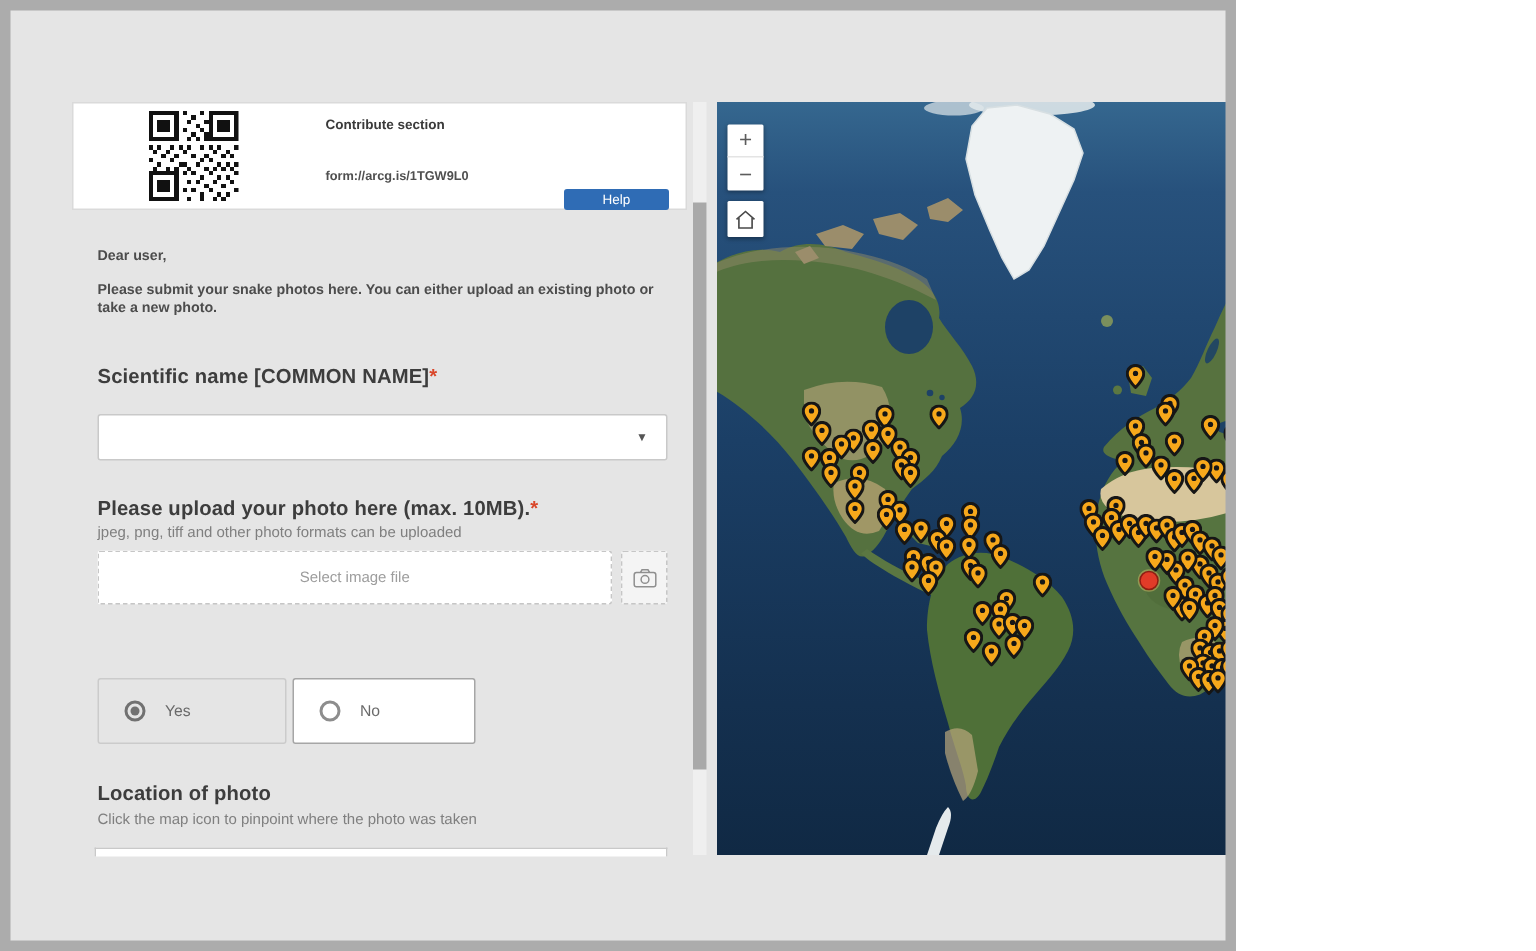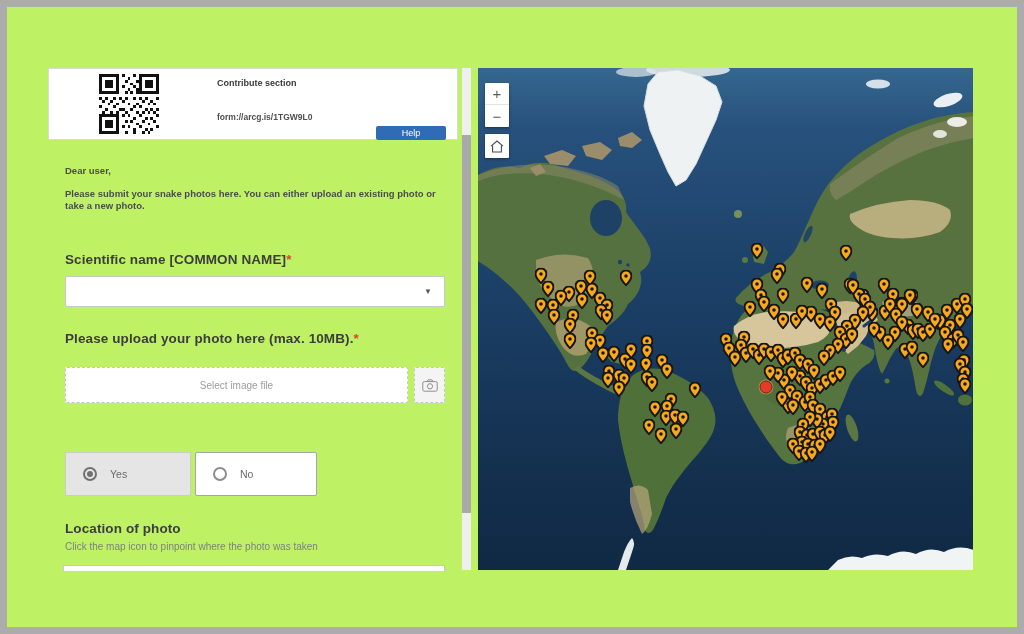--- a/index.html
+++ b/index.html
@@ -1,33 +1,33 @@
 <!DOCTYPE html>
 <html style="--pin-color: #f7a81b; --accent: #2f6cb5;"><head>
 <meta charset="utf-8">
 <style>
   html,body{margin:0;padding:0;background:#ffffff;}
-  .screen{position:relative;width:1024px;height:634px;overflow:hidden;background:#bef264;
+  .screen{position:relative;width:824px;height:634px;overflow:hidden;background:#e5e5e5;
           font-family:"Liberation Sans",sans-serif;}
   .frame{position:absolute;inset:0;border:7px solid #acacac;pointer-events:none;z-index:50;}
 
   
   .abs{position:absolute;}
   .contribute-card{left:48px;top:68px;width:410px;height:72px;background:#fff;border:1px solid #dadada;box-sizing:border-box;}
   .qr{position:absolute;left:50px;top:5px;width:60px;height:60px;}
   .card-title{position:absolute;left:168px;top:9px;font-size:9px;font-weight:bold;color:#3a3a3a;}
   .card-desc{position:absolute;left:168px;top:21px;width:238px;font-size:8.5px;line-height:10.5px;color:#6b6b6b;}
   .card-link{position:absolute;left:168px;top:43px;font-size:8.5px;color:#4f4f4f;font-weight:600;}
   .help-btn{position:absolute;left:327px;top:57px;width:70px;height:14px;background:var(--accent,#2f6cb5);
             color:#fff;font-size:9px;text-align:center;line-height:14px;border-radius:2px;cursor:pointer;}
   .greeting{left:65px;top:165px;font-size:9.5px;font-weight:600;color:#4c4c4c;}
   .intro{left:65px;top:188px;width:392px;font-size:9.5px;line-height:12px;font-weight:600;color:#4c4c4c;}
   .q-label{font-size:13.5px;font-weight:bold;color:#3d3d3d;letter-spacing:.1px;}
   .req{color:#d9472b;}
-  .q1-label{left:65px;top:252px;}
+  .q1-label{left:65px;top:243px;}
   .select-box{left:65px;top:276px;width:380px;height:31px;background:#fff;border:1px solid #c9c9c9;border-radius:2px;box-sizing:border-box;cursor:pointer;}
   .select-caret{position:absolute;right:12px;top:10px;font-size:8px;color:#555;}
   .q2-label{left:65px;top:331px;}
   .q2-hint{left:65px;top:350px;font-size:10px;color:#7f7f7f;}
   .upload-box{left:65px;top:367px;width:343px;height:36px;border:1px dashed #c6c6c6;border-radius:2px;box-sizing:border-box;
               display:flex;align-items:center;justify-content:center;background:#fff;cursor:pointer;}
   .upload-box span{font-size:10px;color:#9d9d9d;}
   .camera-btn{left:414px;top:367px;width:31px;height:36px;border:1px dashed #c6c6c6;border-radius:2px;background:#f4f4f4;
               box-sizing:border-box;display:flex;align-items:center;justify-content:center;cursor:pointer;}
   .q3-label{left:65px;top:424px;}
@@ -94,20 +94,21 @@
 
   <div class="abs greeting">Dear user,</div>
   <div class="abs intro">Please submit your snake photos here. You can either upload an existing photo or take a new photo.</div>
 
   <div class="abs q-label q1-label"><span>Scientific name [COMMON NAME]</span><span class="req">*</span></div>
   <div class="abs select-box">
     <span class="select-caret">▼</span>
   </div>
 
   <div class="abs q-label q2-label"><span>Please upload your photo here (max. 10MB).</span><span class="req">*</span></div>
+  <div class="abs q2-hint">jpeg, png, tiff and other photo formats can be uploaded</div>
   <div class="abs upload-box">
     <span>Select image file</span>
   </div>
   <div class="abs camera-btn">
     <svg width="16" height="13" viewBox="0 0 16 13" fill="none" stroke="#8f8f8f" stroke-width="1">
       <rect x="0.8" y="2.6" width="14.4" height="9.6" rx="1.5"></rect>
       <path d="M5,2.6 L6,0.9 L10,0.9 L11,2.6"></path>
       <circle cx="8" cy="7.3" r="2.6"></circle>
     </svg>
   </div>

